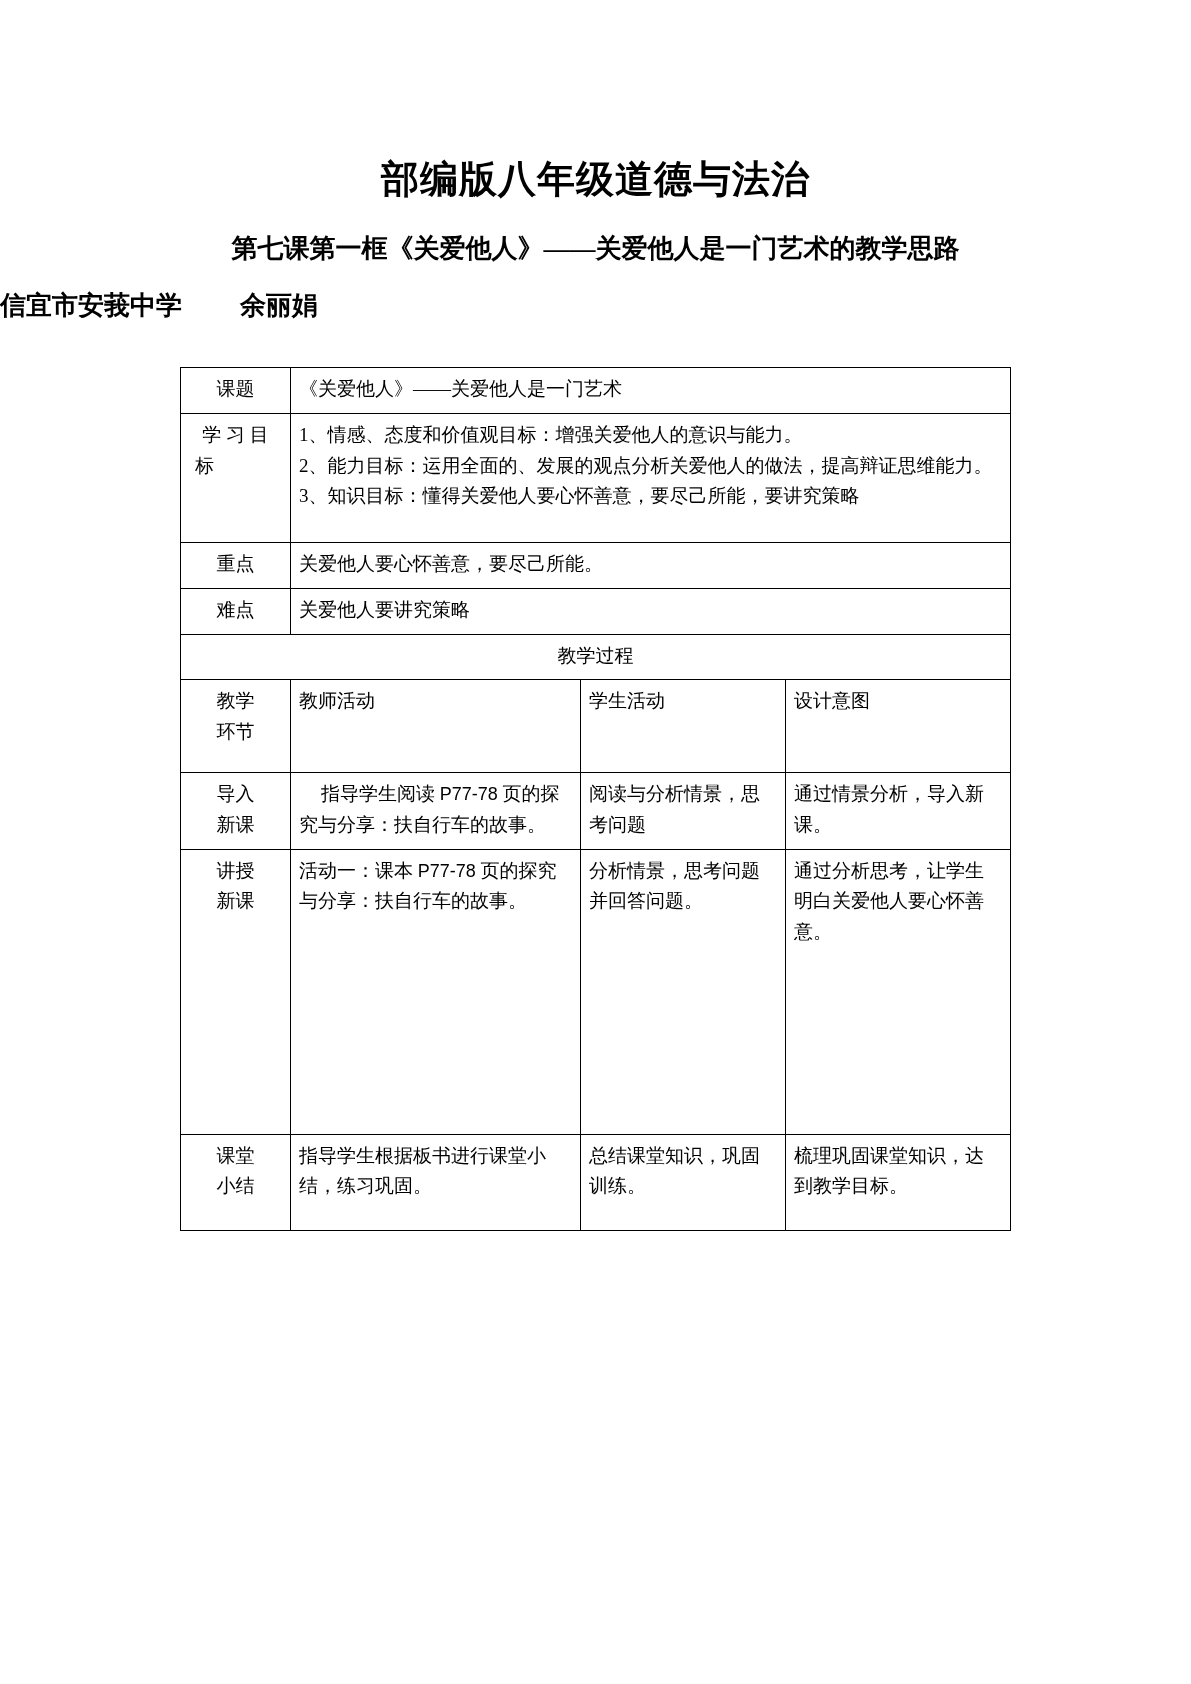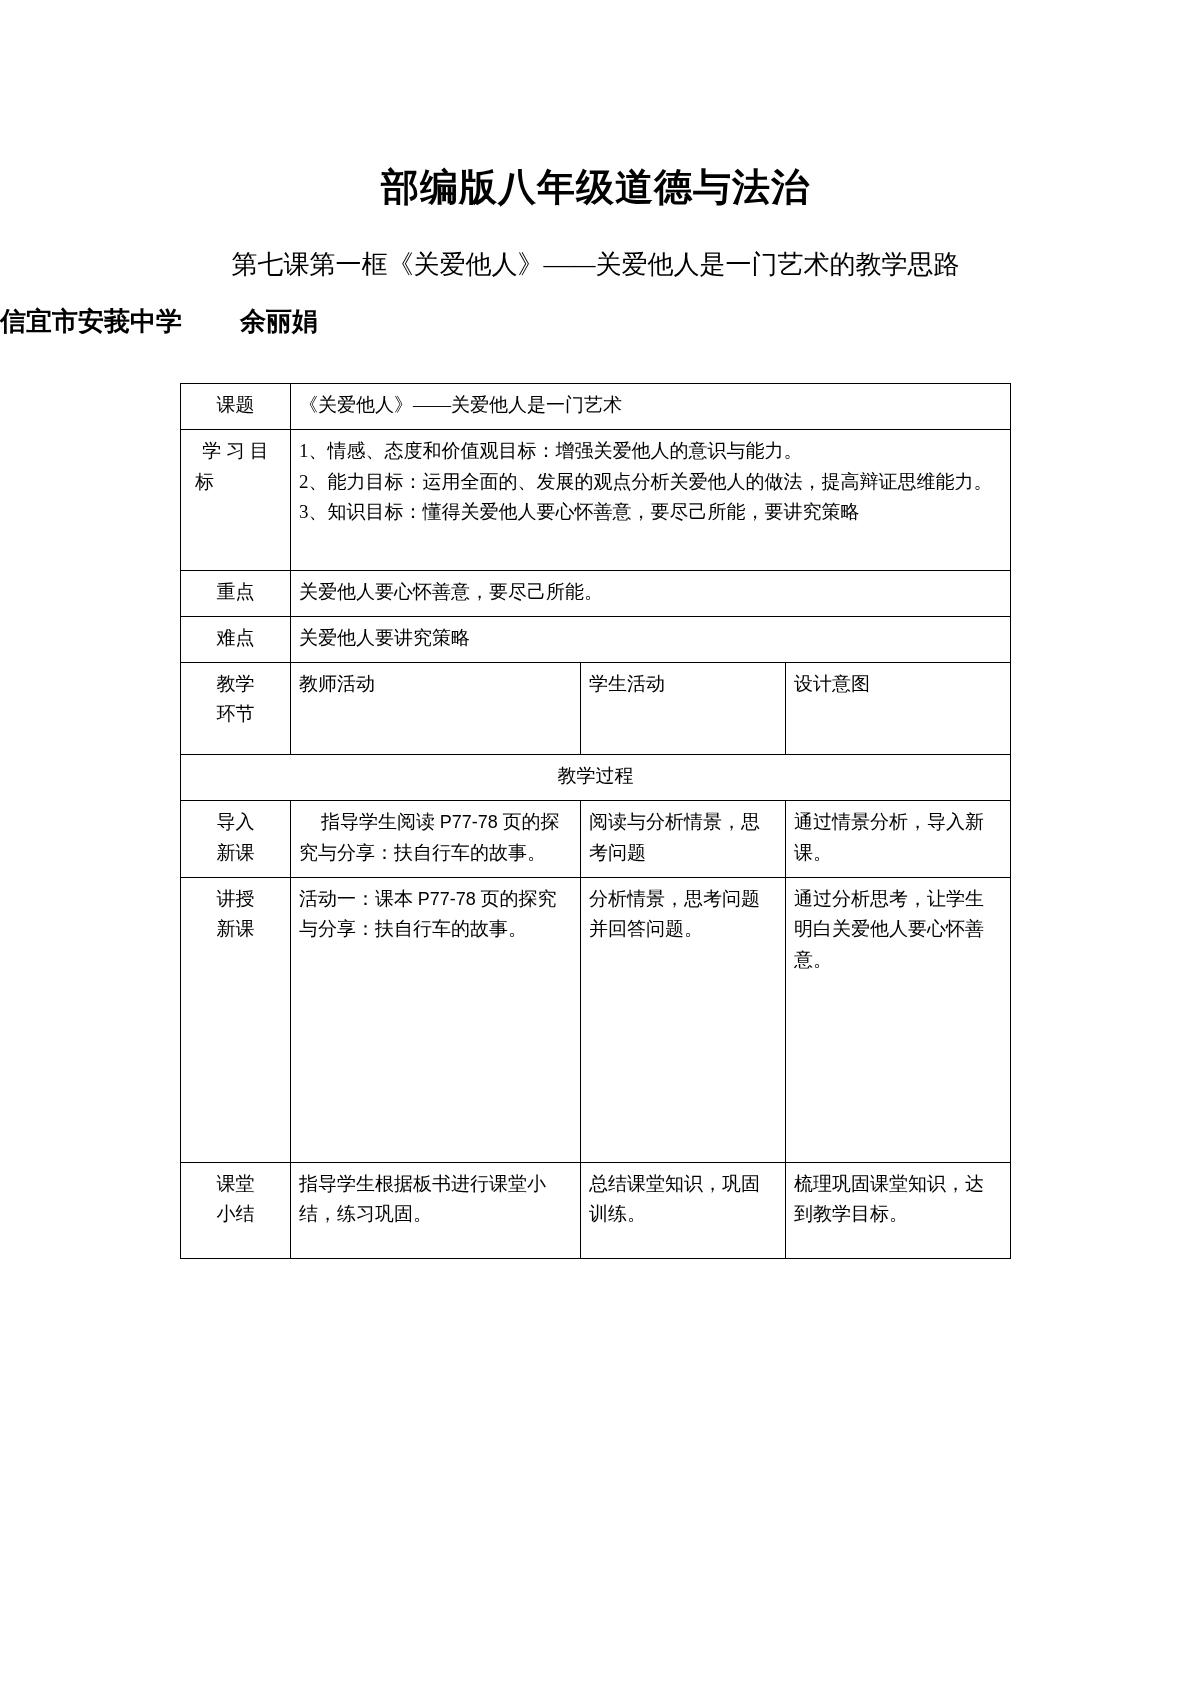--- a/index.html
+++ b/index.html
@@ -22,28 +22,28 @@
     padding: 0;
     position: relative;
   }
 
   
   .doc-title {
     text-align: center;
     font-size: 38px;
     font-weight: bold;
     letter-spacing: 1px;
-    margin: 16px;
+    margin: 8px;
     padding-top: 148px;
     line-height: 1.25;
   }
   .doc-subtitle {
     text-align: center;
     font-size: 26px;
-    font-weight: normal;
+    font-weight: bold;
     margin: 0;
     padding-top: 20px;
     line-height: 1.3;
   }
   .doc-author-line {
     font-size: 26px;
     font-weight: bold;
     margin: 0;
     padding-top: 24px;
     line-height: 1.3;
@@ -128,52 +128,52 @@
       <tr>
         <td class="lbl">课题</td>
         <td colspan="3">《关爱他人》——关爱他人是一门艺术</td>
       </tr>
 
       <tr>
         <td class="lbl-mid">
           <p class="lbl-justify-inner">学 习 目</p>
           <p style="text-align:left;padding-left:6px;">标</p>
         </td>
-        <td colspan="3" style="padding-bottom:42px;">
+        <td colspan="3" style="padding-bottom:30px;">
           <p>1、情感、态度和价值观目标：增强关爱他人的意识与能力。</p>
           <p>2、能力目标：运用全面的、发展的观点分析关爱他人的做法，提高辩证思维能力。</p>
           <p>3、知识目标：懂得关爱他人要心怀善意，要尽己所能，要讲究策略</p>
         </td>
       </tr>
 
       <tr>
         <td class="lbl">重点</td>
         <td colspan="3">关爱他人要心怀善意，要尽己所能。</td>
       </tr>
 
       <tr>
         <td class="lbl">难点</td>
         <td colspan="3" class="indent-sm">关爱他人要讲究策略</td>
       </tr>
 
       <tr>
+        <td colspan="4" class="center-span">教学过程</td>
+      </tr>
+
+      <tr>
         <td class="lbl-top" style="padding-bottom:24px;">
           <p>教学</p>
           <p>环节</p>
         </td>
         <td>教师活动</td>
         <td>学生活动</td>
         <td>设计意图</td>
       </tr>
 
       <tr>
-        <td colspan="4" class="center-span">教学过程</td>
-      </tr>
-
-      <tr>
         <td class="lbl-top">
           <p>导入</p>
           <p>新课</p>
         </td>
         <td class="indent1">
           <span>指导学生阅读 </span><span class="latin">P77-78</span><span> 页的探究与分享：扶自行车的故事。</span>
         </td>
         <td>阅读与分析情景，思考问题</td>
         <td>通过情景分析，导入新课。</td>
       </tr>

